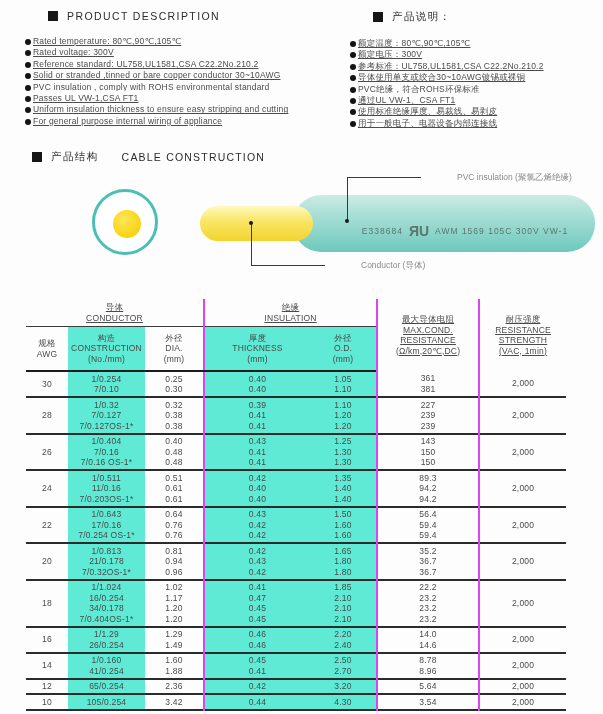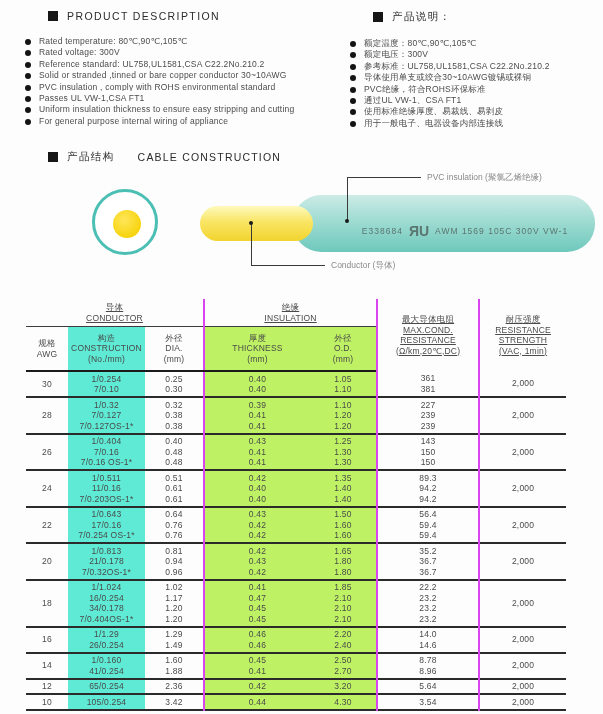--- a/index.html
+++ b/index.html
@@ -12,40 +12,40 @@
   
   .sec-title{display:flex;align-items:center;gap:9px;margin-left:23px;}
   .sq{width:10px;height:10px;background:#161616;flex:none;}
   .sec-title .t{font-size:10.5px;letter-spacing:1.4px;color:#2b2b2b;white-space:nowrap;}
   .sec-title .t2{font-size:10.5px;letter-spacing:1.2px;color:#2b2b2b;margin-left:14px;white-space:nowrap;}
   
   .desc{position:absolute;top:10px;}
   #desc-en{left:25px;width:322px;}
   #desc-cn{left:350px;width:253px;overflow:hidden;}
   .desc .sec-title{margin-bottom:15px;}
-  .bullet-row{display:flex;align-items:flex-start;gap:8px;margin-bottom:2.6px;white-space:nowrap;overflow:hidden;}
+  .bullet-row{display:flex;align-items:flex-start;gap:2px;margin-bottom:2.6px;white-space:nowrap;overflow:hidden;text-decoration:underline;}
   .bullet-row .dot{flex:none;width:6px;height:6px;border-radius:50%;background:#141414;margin-top:2px;}
   .bullet-row .bt{font-size:8.5px;line-height:8.8px;color:#4c4c4c;letter-spacing:0.2px;}
   
-  #sec2-title{position:absolute;left:25px;top:150px;}
+  #sec2-title{position:absolute;left:9px;top:150px;}
   #diagram{position:absolute;left:0;top:163px;width:603px;height:135px;}
   #xsec-outer{position:absolute;left:92px;top:26px;width:60px;height:60px;border:3px solid #4CBFB4;border-radius:50%;background:#ffffff;}
   #xsec-core{position:absolute;left:18px;top:18px;width:28px;height:28px;border-radius:50%;
     background:radial-gradient(circle at 40% 35%,#FFE659 0%,#F7D410 70%);}
   #tube{position:absolute;left:293px;top:32px;width:302px;height:57px;border-radius:28px;
     background:linear-gradient(180deg,#cdebe6 0%,#a8dfd6 35%,#6ec8bc 100%);z-index:2;}
   #rod{position:absolute;left:200px;top:43px;width:113px;height:35px;border-radius:17.5px;
     background:linear-gradient(180deg,#FEF9BD 0%,#F9E564 45%,#F2D42F 100%);z-index:3;}
   #cable-print{position:absolute;left:340px;top:32px;width:250px;height:71px;z-index:4;
     display:flex;align-items:center;justify-content:center;gap:6px;
     color:#5b756f;font-size:8.5px;letter-spacing:1px;white-space:nowrap;}
   #cable-print .ul-mark{font-weight:bold;font-size:14px;letter-spacing:0;}
   .leader{position:absolute;background:#3a3a3a;z-index:5;}
   .leader-dot{position:absolute;width:4px;height:4px;border-radius:50%;background:#1a1a1a;z-index:6;}
-  .dlabel{position:absolute;font-size:8.5px;color:#8a8a8a;white-space:nowrap;z-index:6;}
+  .dlabel{position:absolute;font-size:8.5px;color:#8a8a8a;white-space:nowrap;z-index:6;margin-left:30px;}
   #pvc-hline{left:347px;top:14px;width:74px;height:1px;}
   #pvc-vline{left:347px;top:14px;width:1px;height:44px;}
   #pvc-dot{left:345px;top:56px;}
   #pvc-label{left:427px;top:9px;}
   #con-vline{left:251px;top:60px;width:1px;height:43px;}
   #con-hline{left:251px;top:102px;width:74px;height:1px;}
   #con-dot{left:249px;top:58px;}
   #con-label{left:331px;top:97px;}
   
   #spec-table{position:absolute;left:26px;top:299px;width:540px;border-collapse:collapse;table-layout:fixed;}
@@ -54,21 +54,21 @@
     font-size:8.5px;line-height:10.5px;color:#4a4a4a;letter-spacing:0.2px;
   }
   #spec-table .hl{line-height:10.5px;}
   tr.hrow1 th{height:24px;vertical-align:bottom;padding-bottom:2px;color:#3d3d3d;text-decoration:underline;}
   tr.hrow1 th.grp{border-bottom:1px solid #3c3c3c;}
   tr.hrow1 th.tall{vertical-align:middle;}
   tr.hrow2 th{height:40px;border-bottom:2px solid #1b1b1b;color:#3d3d3d;}
   #spec-table tbody tr{border-bottom:2px solid #2b2b2b;}
   .vline{border-left:2px solid #d946ef;}
   .yellow{background:#5eead4;}
-  .blue{background:#bef264;}
+  .blue{background:#5eead4;}
   td .vl{line-height:10.5px;}
 </style>
 </head>
 <body>
 
 <div class="desc" id="desc-en">
   <div class="sec-title">
     <span class="sq"></span>
     <span class="t">PRODUCT  DESCRIPTION</span>
   </div>

